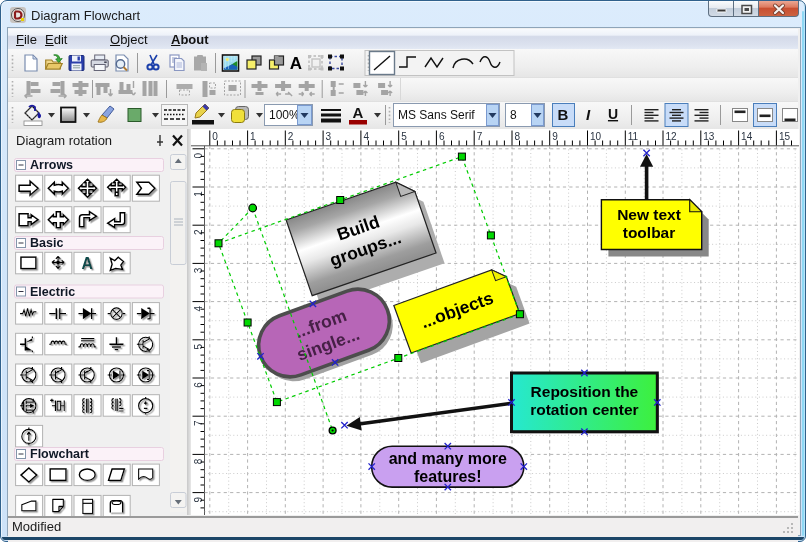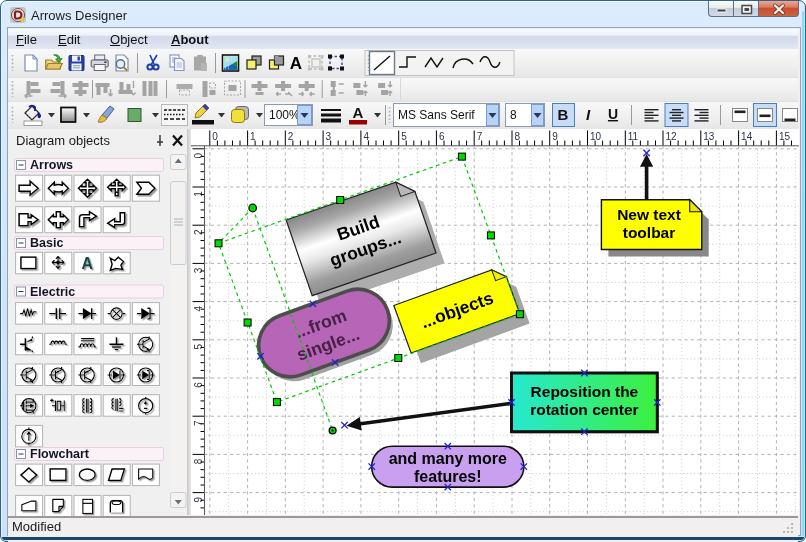--- a/index.html
+++ b/index.html
@@ -47,21 +47,21 @@
 </style>
 </head>
 <body>
 <div id="win">
   <svg id="appicon" width="16" height="16" viewBox="0 0 16 16" style="left:9px;top:6px;">
     <rect x="0" y="0" width="16" height="16" rx="3" fill="#c8c4c0"></rect>
     <circle cx="8" cy="8" r="6.5" fill="#e8e4e0" stroke="#555" stroke-width="1"></circle>
     <path d="M5 4.5 v7 M5 4.5 h3 a3.5 3.5 0 0 1 0 7 h-3" stroke="#8b1a1a" stroke-width="2.2" fill="none"></path>
     <rect x="11" y="11" width="3" height="3" fill="#e8d000"></rect>
   </svg>
-  <div id="titletext">Arrows Designer</div>
+  <div id="titletext">Diagram Flowchart</div>
   <div id="bmin" class="cap">
       <svg class="capglyph" width="26" height="17">
         <rect x="8" y="8" width="9" height="3" rx="0.5" fill="#3a3a3a" stroke="#fcfcfc" stroke-width="1"></rect>
       </svg>
     </div>
   <div id="bmax" class="cap">
       <svg class="capglyph" width="26" height="17">
         <rect x="8" y="4.5" width="9.5" height="8" fill="#f2f2f2" stroke="#4a4a4a" stroke-width="1.5"></rect>
         <rect x="10.5" y="7" width="4.5" height="3" fill="#4a4a4a"></rect>
       </svg>
@@ -69,21 +69,21 @@
   <div id="bclose" class="cap">
       <svg class="capglyph" width="41" height="17">
         <path d="M16 4.5 L24 12 M24 4.5 L16 12" stroke="#7a4030" stroke-width="4" stroke-linecap="round"></path>
         <path d="M16 4.5 L24 12 M24 4.5 L16 12" stroke="#f4f2f0" stroke-width="2.2" stroke-linecap="round"></path>
       </svg>
     </div>
 
   <div id="client">
     <div id="menubar">
       <span style="left:8px;"><u>F</u>ile</span>
-      <span style="left:50px;"><u>E</u>dit</span>
+      <span style="left:37px;"><u>E</u>dit</span>
       <span style="left:62px;margin-top:19px;"><u>V</u>iew</span>
       <span style="left:102px;"><u>O</u>bject</span>
       <span style="left:163px;font-weight:bold;"><u>A</u>bout</span>
     </div>
 
     <div id="tb1" class="tbrow"></div>
     <div id="tb2" class="tbrow"></div>
     <div id="tb3" class="tbrow"></div>
     <svg id="tb1svg" width="806" height="28" style="left:-7px;top:21px;">
         <g stroke="#b0b0b0" stroke-width="1.6" stroke-dasharray="1.6,2.2">
@@ -392,21 +392,21 @@
           <rect x="0.5" y="0.5" width="15" height="13" fill="#fff" stroke="#888"></rect>
           <rect x="2.5" y="6.5" width="11" height="2.6" fill="#222"></rect>
         </g>
         <g transform="translate(781,7)">
           <rect x="0.5" y="0.5" width="15" height="13" fill="#fff" stroke="#888"></rect>
           <rect x="2.5" y="10.5" width="11" height="2.6" fill="#222"></rect>
         </g>
       </svg>
 
     <div id="panel">
-      <div id="paneltitle">Diagram objects</div>
+      <div id="paneltitle">Diagram rotation</div>
     </div>
     <svg width="40" height="18" style="left:144px;top:104px;">
       <path d="M8 3 v7 M5 10 h6 M8 10 v4" stroke="#333" stroke-width="1.4" fill="none"></path>
       <path d="M21 3.5 l9 10 M30 3.5 l-9 10" stroke="#111" stroke-width="2.2"></path>
     </svg>
     <svg id="panelsvg" width="179" height="386" style="left:0;top:101px;">
         <defs>
           <filter id="ds" x="-20%" y="-20%" width="150%" height="150%">
             <feDropShadow dx="1.6" dy="1.6" stdDeviation="0.4" flood-color="#9a9a9a"></feDropShadow>
           </filter>

